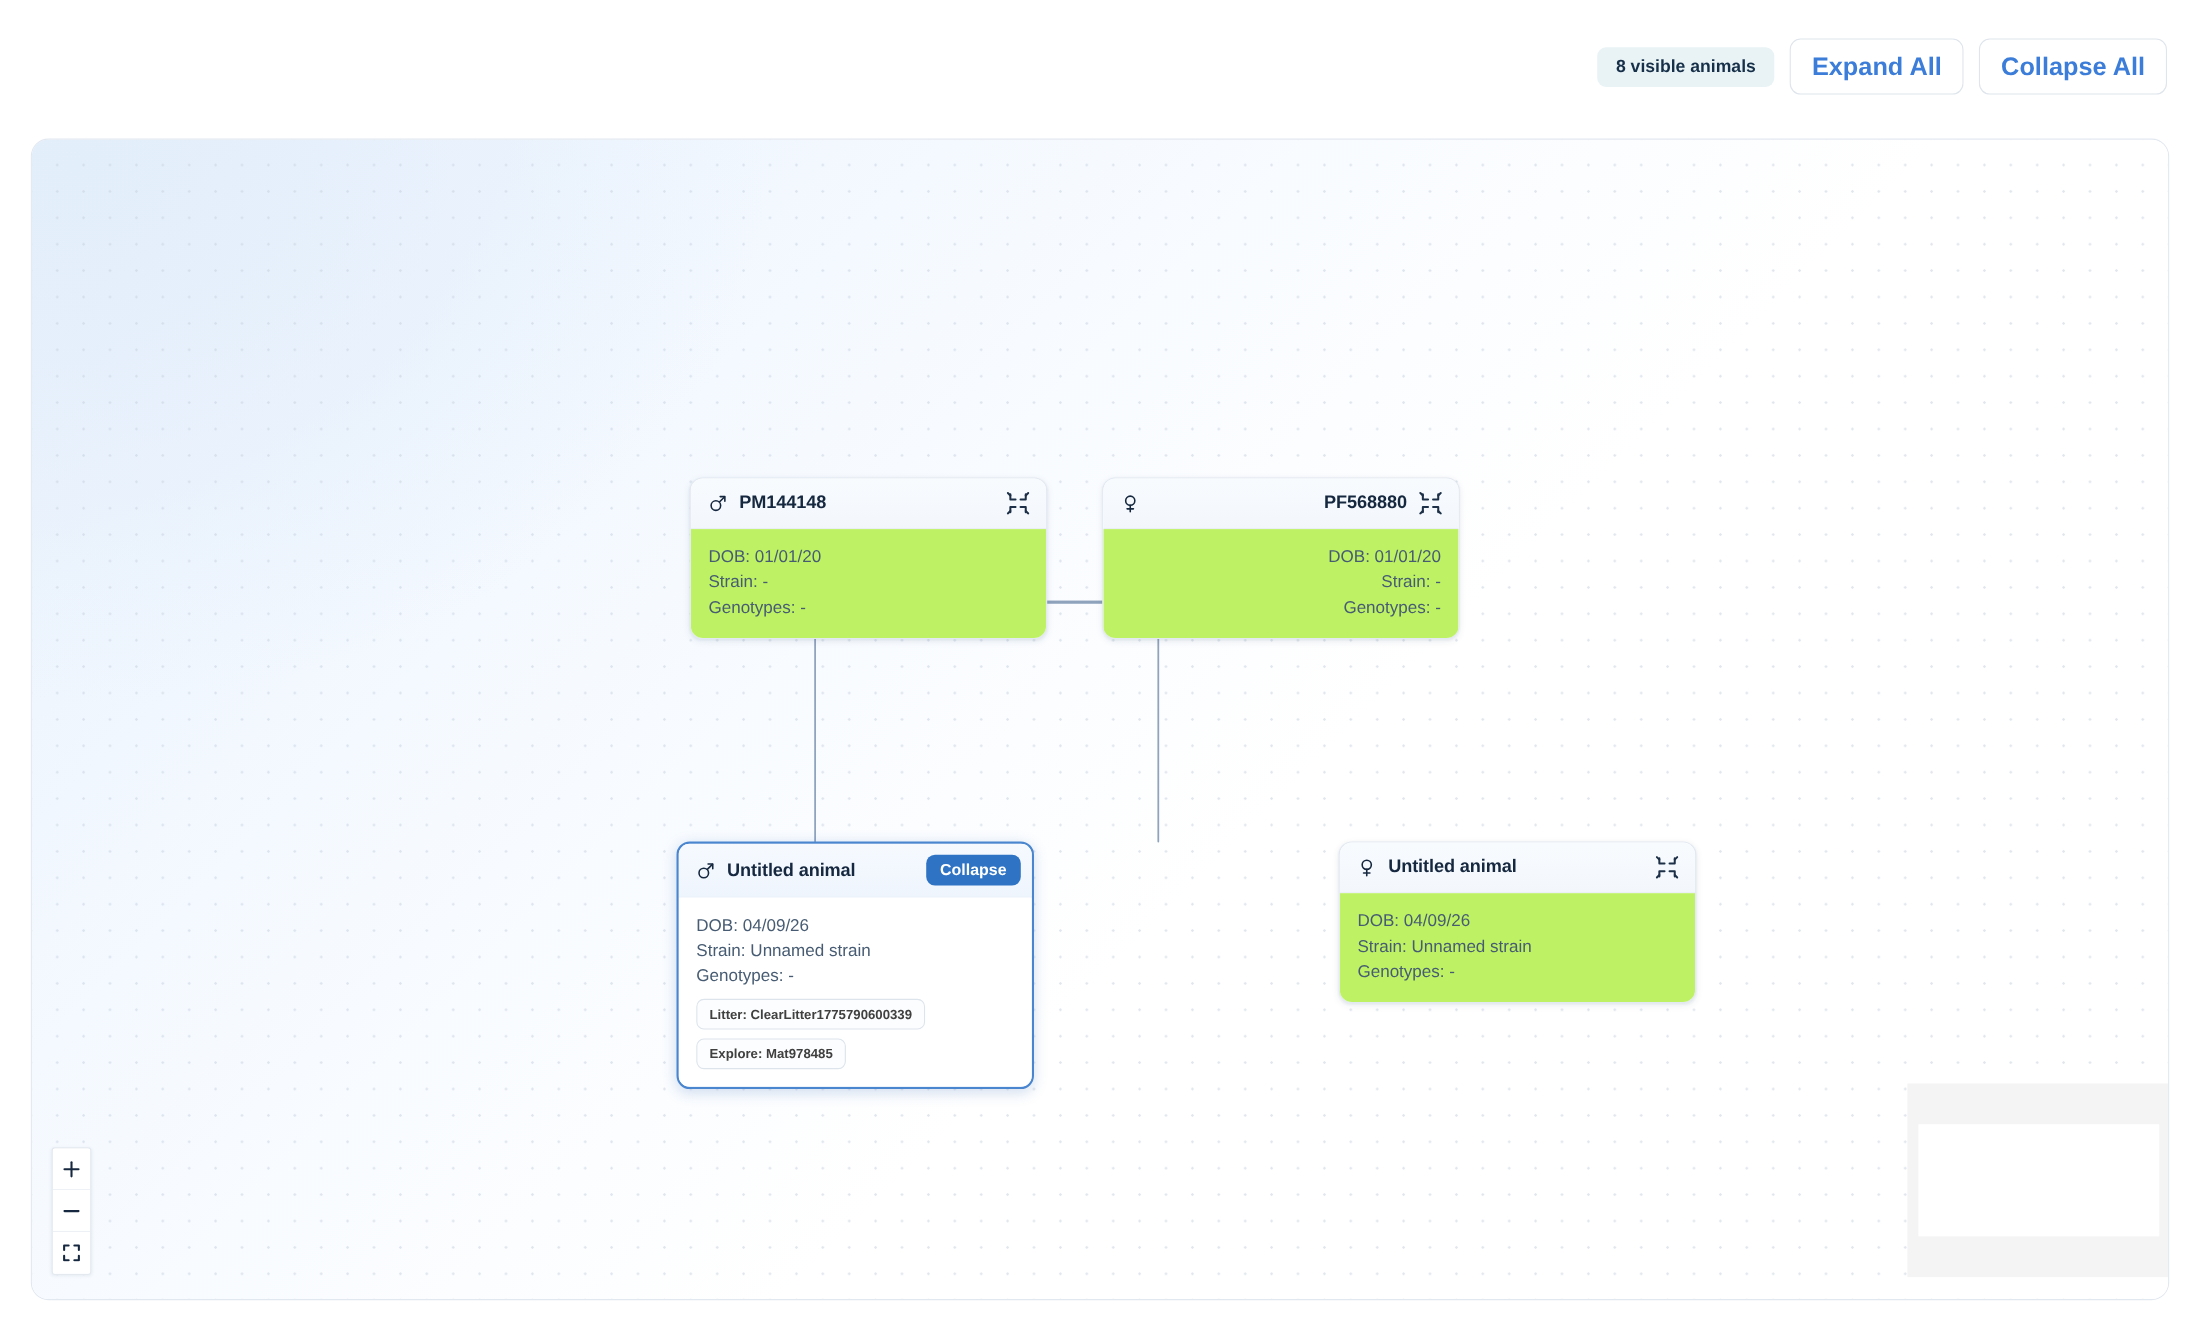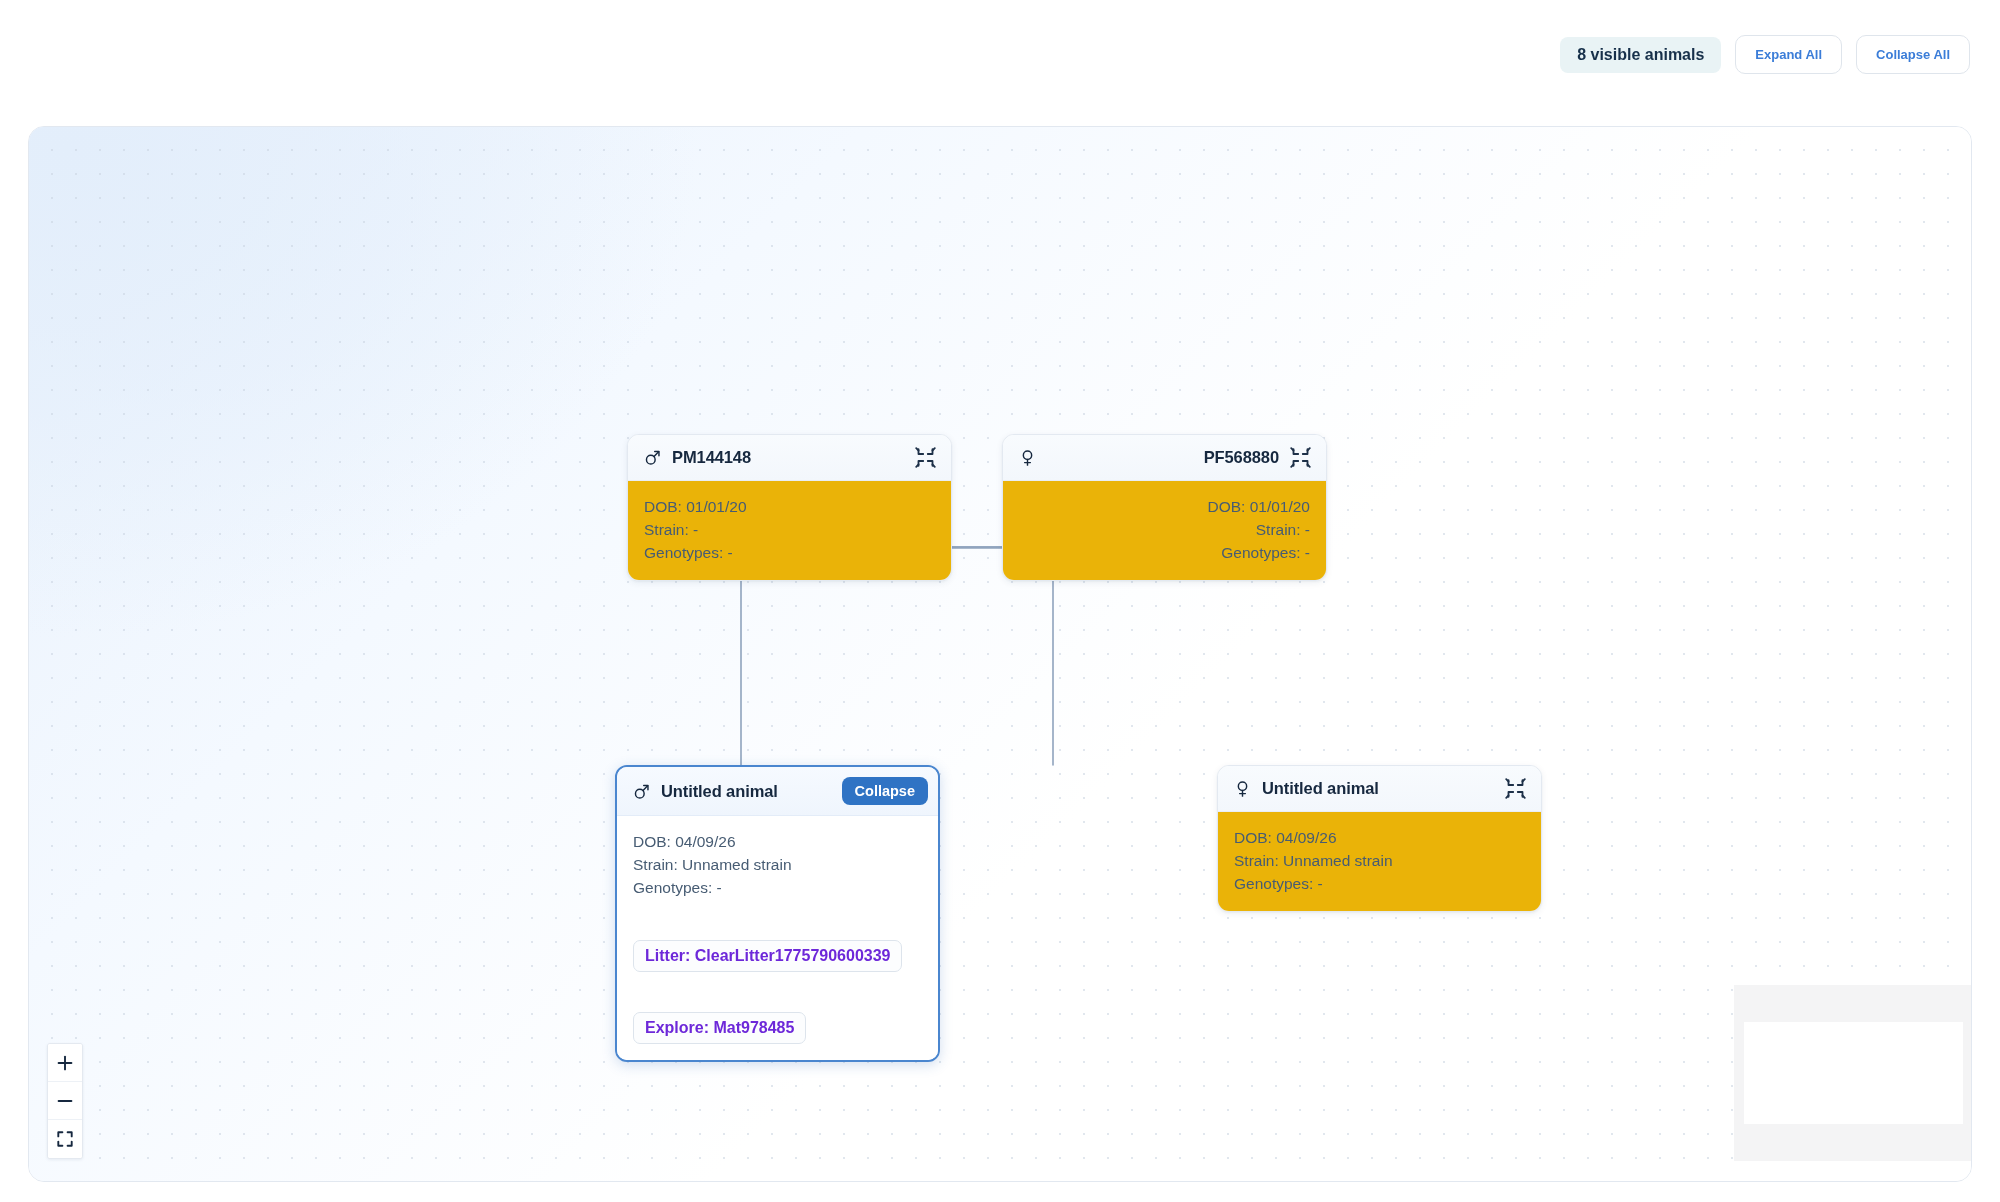--- a/index.html
+++ b/index.html
@@ -44,21 +44,21 @@
     font-size: 16px;
     font-weight: 700;
     padding: 9px 17px;
     border-radius: 8px;
     white-space: nowrap;
   }
   .ghost-button {
     background: #ffffff;
     border: 1px solid #dfe5ec;
     color: #3b7dd8;
-    font-size: 13px;
+    font-size: 23px;
     font-weight: 600;
     padding: 11px 19px;
     border-radius: 10px;
     cursor: pointer;
     white-space: nowrap;
     font-family: "Liberation Sans", sans-serif;
   }
 
   
   .canvas {
@@ -142,42 +142,41 @@
     padding: 6px 13px;
     border-radius: 8px;
     white-space: nowrap;
     flex: 0 0 auto;
   }
   .node-body {
     padding: 14px 16px 16px 16px;
     display: flex;
     flex-direction: column;
     gap: 0;
-    background: #eab308;
+    background: #bef264;
   }
   .node.current .node-body { background: #ffffff; }
   .node-line {
     font-size: 15.5px;
     color: #475c73;
     line-height: 23px;
     margin-bottom: 0;
     white-space: nowrap;
   }
   .chips { margin-top: 9px; display: flex; flex-direction: column; gap: 8px; align-items: flex-start; }
   .chip {
     display: inline-block;
     border: 1px solid #dde4ec;
     background: #fcfdfe;
     border-radius: 7px;
-    font-size: 16px;
+    font-size: 12px;
     font-weight: 600;
-    color: #6d28d9;
+    color: #404040;
     padding: 6px 11px;
     white-space: nowrap;
-    margin-top: 32px;
   }
 
   
   .zoom-controls {
     position: absolute;
     left: 18px; bottom: 22px;
     width: 36px;
     background: #ffffff;
     border: 1px solid #e4e9f0;
     border-radius: 3px;

